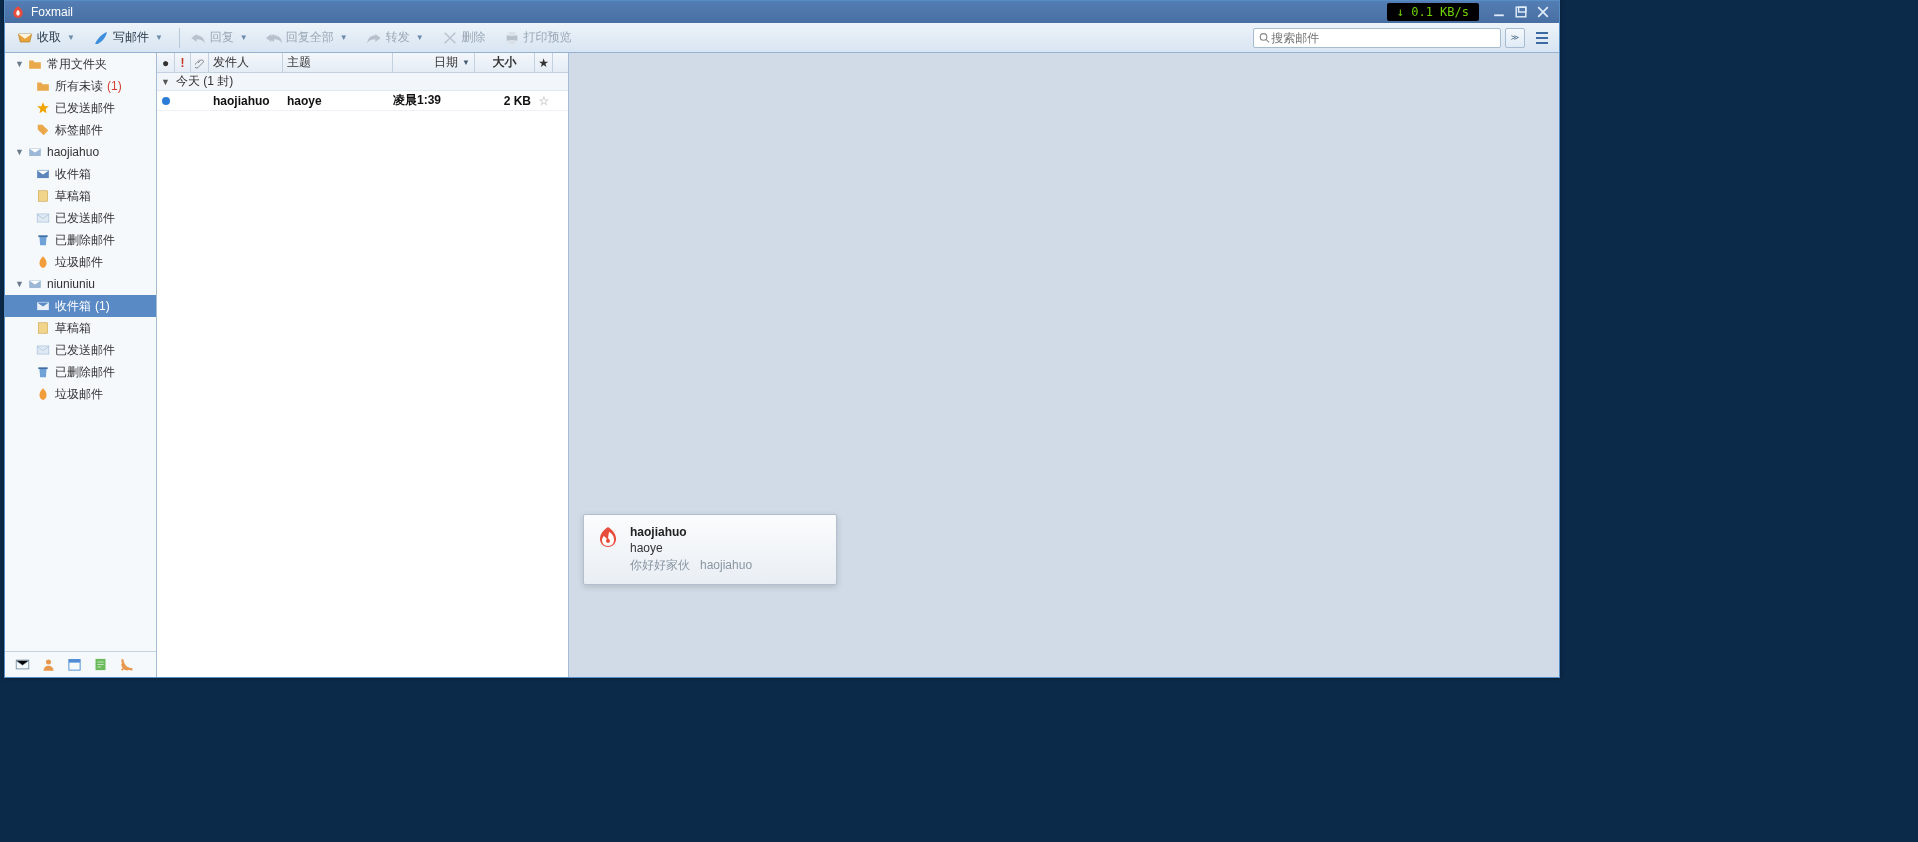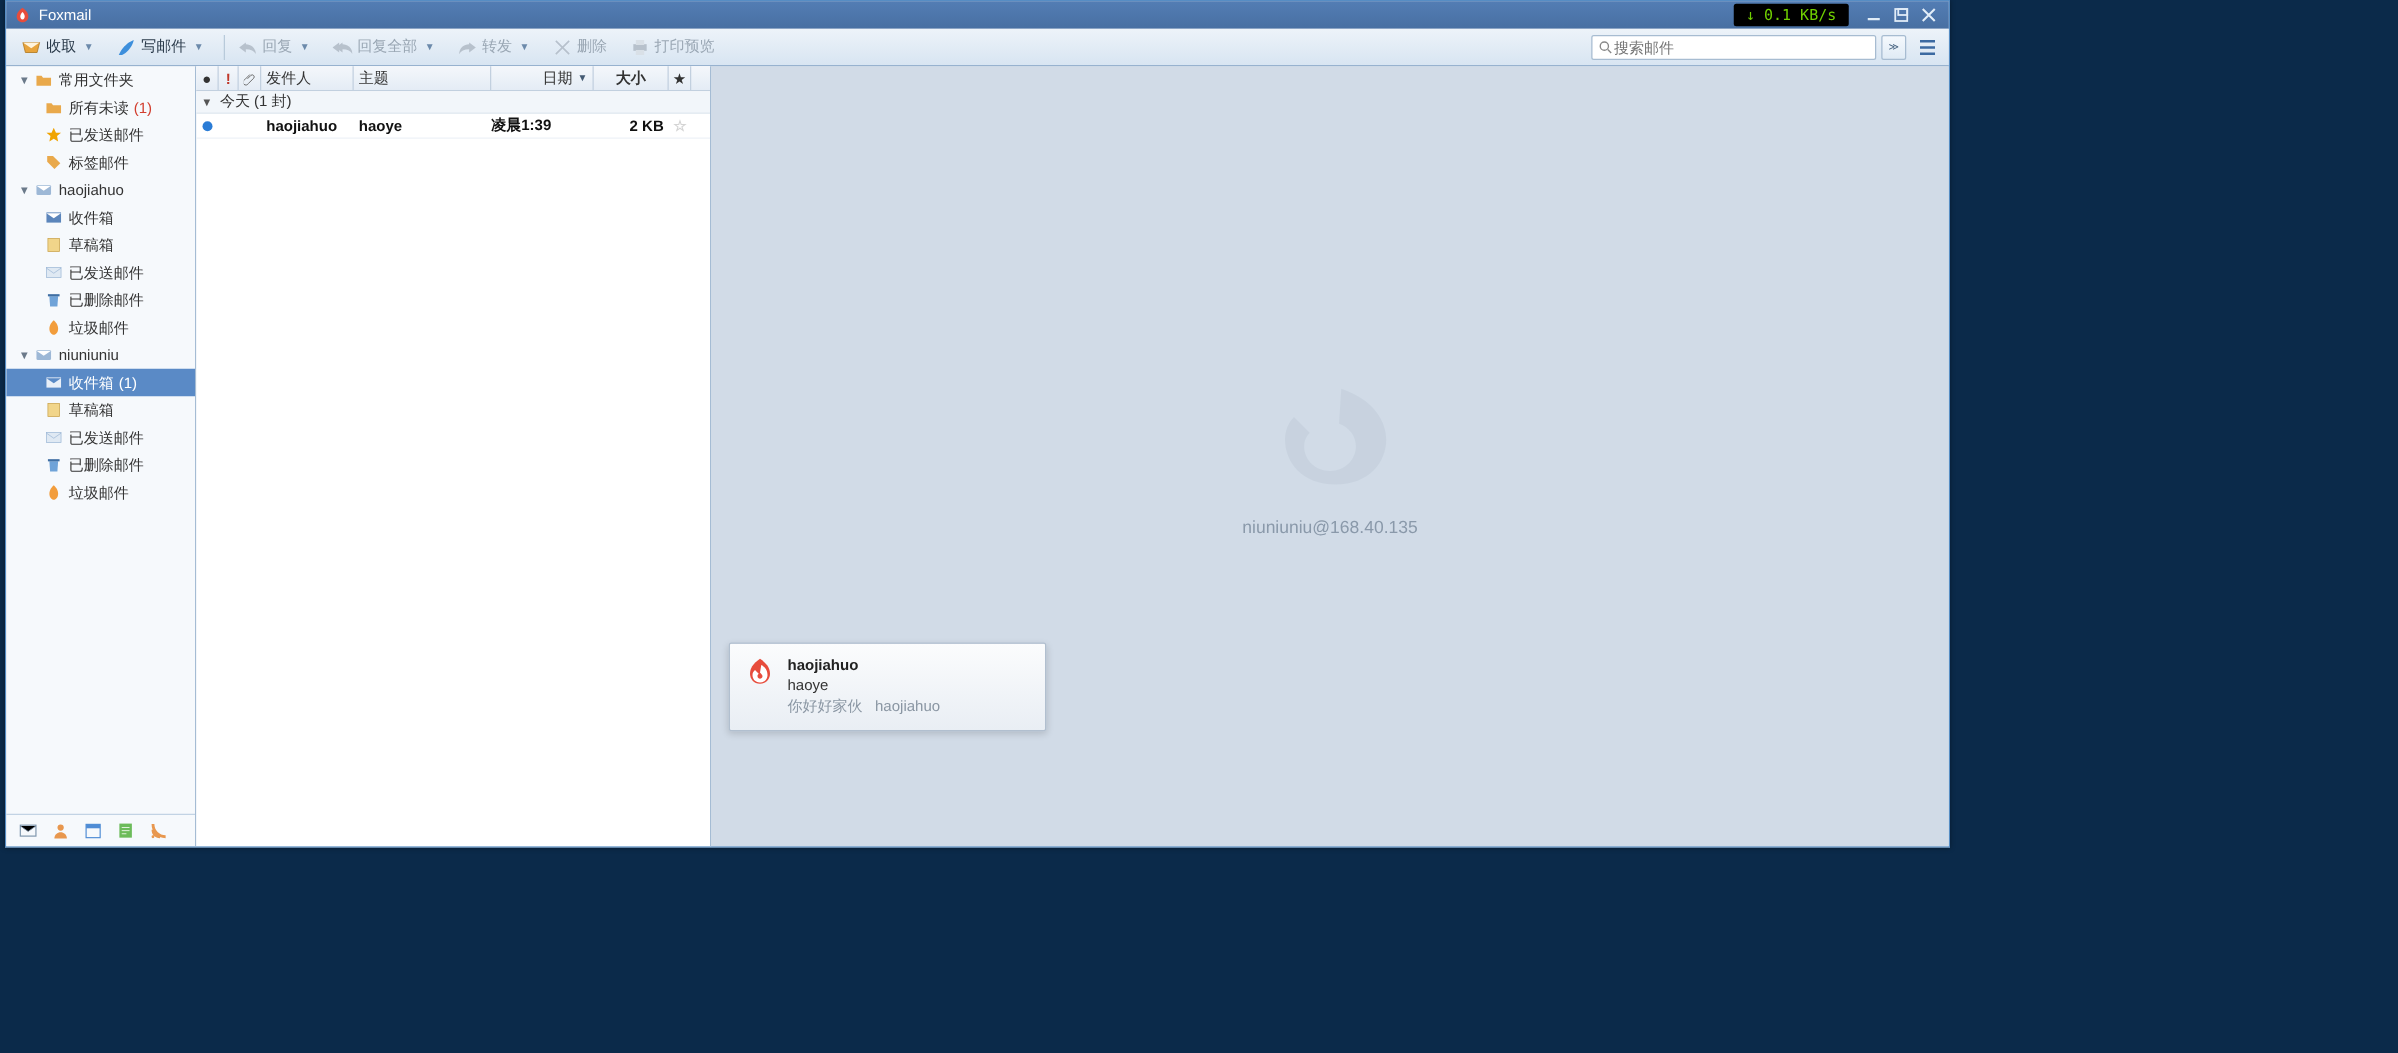--- a/index.html
+++ b/index.html
@@ -73,21 +73,21 @@
   margin-right: 6px;
   gap: 4px;
   border-radius: 3px;
 }
 .tbtn.disabled { color: #9aa7b4; }
 .tbtn .drop { font-size: 8px; color: #6c8aab; margin-left: 2px; }
 .tbtn svg { width: 16px; height: 16px; flex: none; }
 .divider-v { width:1px; height:20px; background:#b8cada; margin:0 4px; }
 .toolbar .flex { flex:1; }
 .searchbox {
-  width: 228px; height: 20px;
+  width: 248px; height: 20px;
   border: 1px solid #a7bcd1;
   border-radius: 2px;
   background: #fff;
   display: flex; align-items: center;
   padding: 0 4px;
 }
 .searchbox input {
   border: none; outline: none; font-size: 12px; width: 100%;
   color: #555;
 }
@@ -560,28 +560,20 @@
         <div class="cbang"></div>
         <div class="cclip"></div>
         <div class="cfrom">haojiahuo</div>
         <div class="csubj">haoye</div>
         <div class="cdate">凌晨1:39</div>
         <div class="csize">2 KB</div>
         <div class="cstar">☆</div>
       </div>
     </div>
 
-    <div class="preview">
-      <div class="biglogo">
-        <svg viewBox="0 0 120 100">
-            <path fill="#b8c4d2" d="M70 10c30 10 40 30 40 45 0 20-15 40-45 40S20 75 20 55c0-8 3-15 8-20l14 14c-3 3-5 7-5 12 0 12 10 22 23 22s23-10 23-22c0-9-6-17-15-20l2-31z"></path>
-          </svg>
-      </div>
-      <div class="email">niuniuniu@168.40.135</div>
-    </div>
 
   </div>
 </div>
 
 <div class="toast">
   <div class="ticon2">
     <svg viewBox="0 0 24 24">
         <path fill="#e74c3c" d="M12 2C6 6 4 10 4 14c0 4 3 8 8 8s8-4 8-8c0-4-2-8-8-12z"></path>
         <path fill="#fff" d="M13 7c4 2 5 5 5 8 0 3-2 6-6 6s-6-3-6-6c0-2 1-3 2-4l3 3c-1 1-1 1-1 2 0 1 1 2 2 2s2-1 2-2c0-1-1-2-2-3l1-6z"></path>
       </svg>

